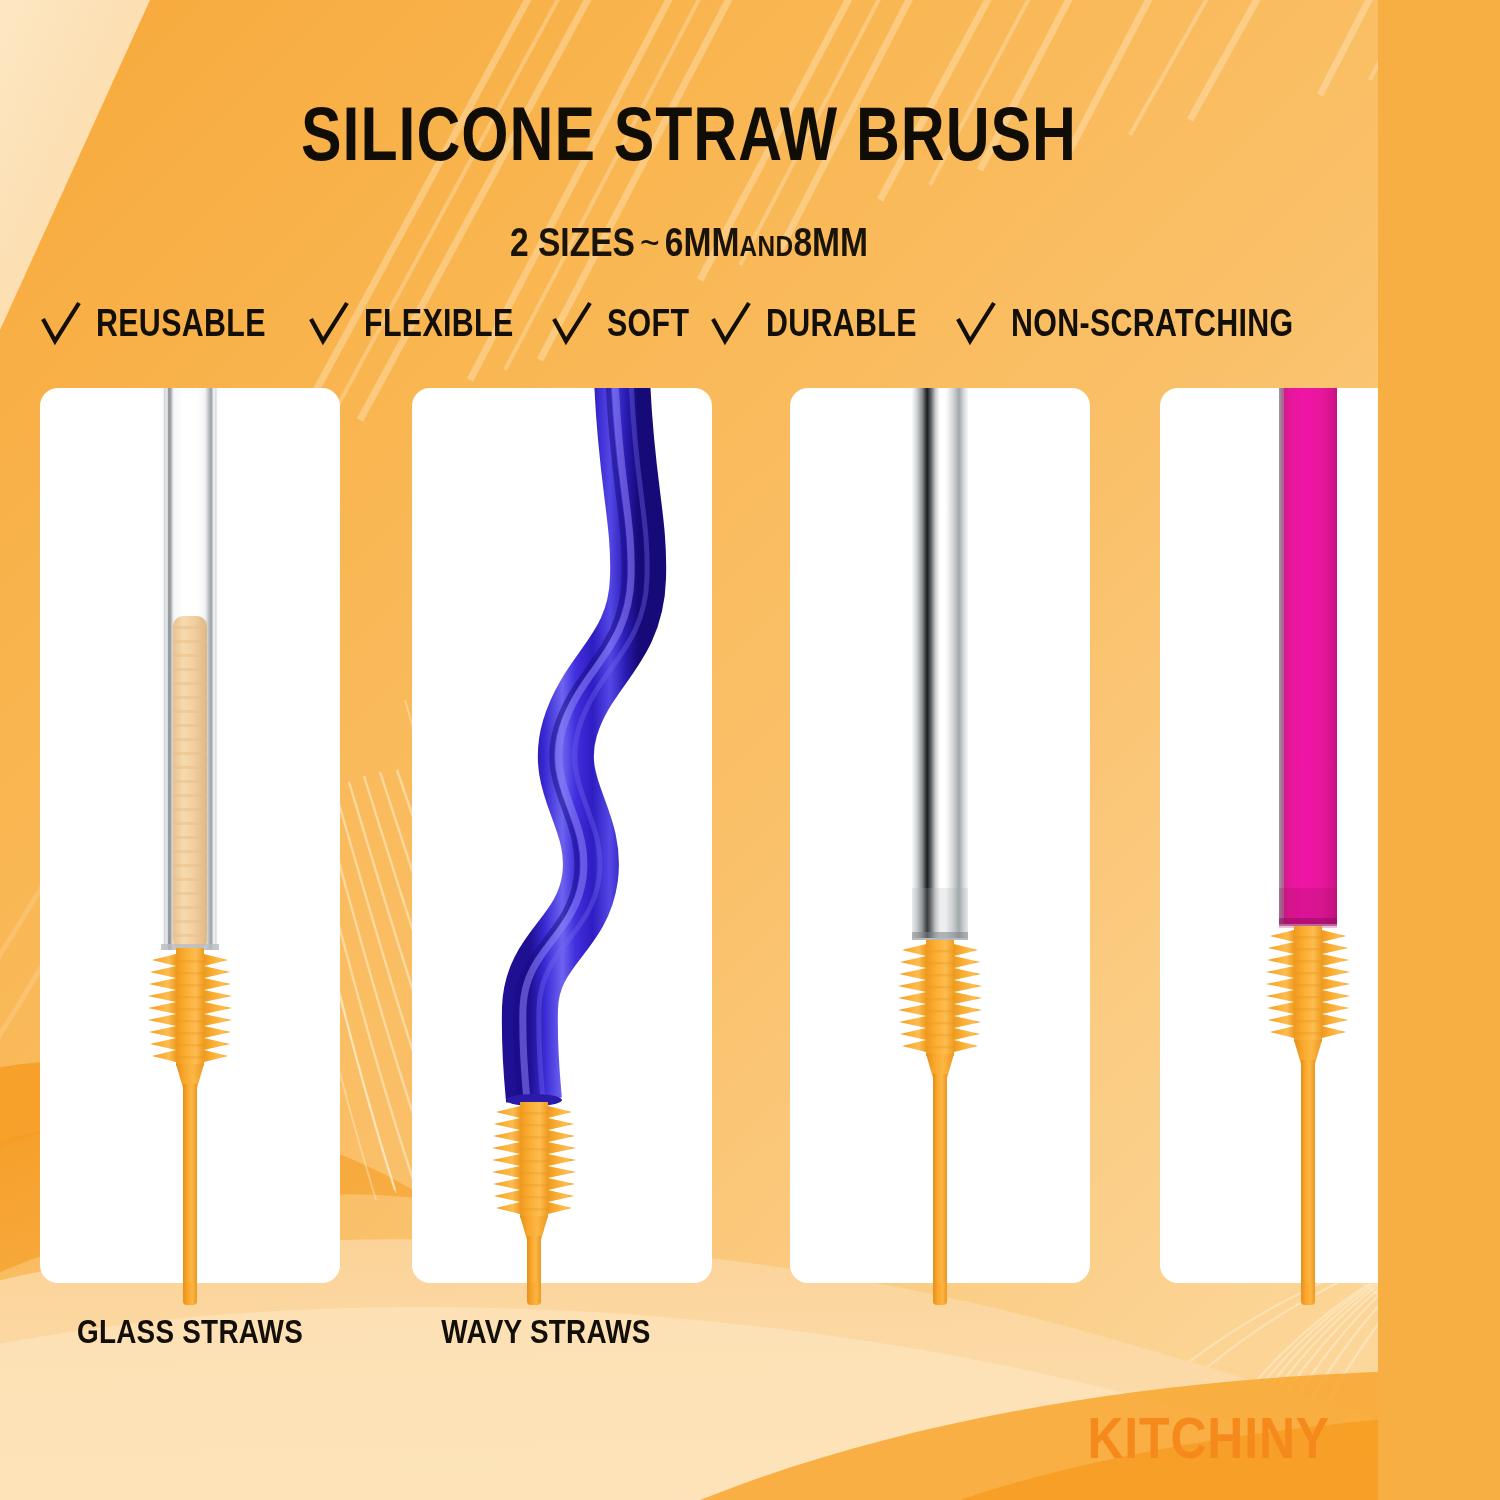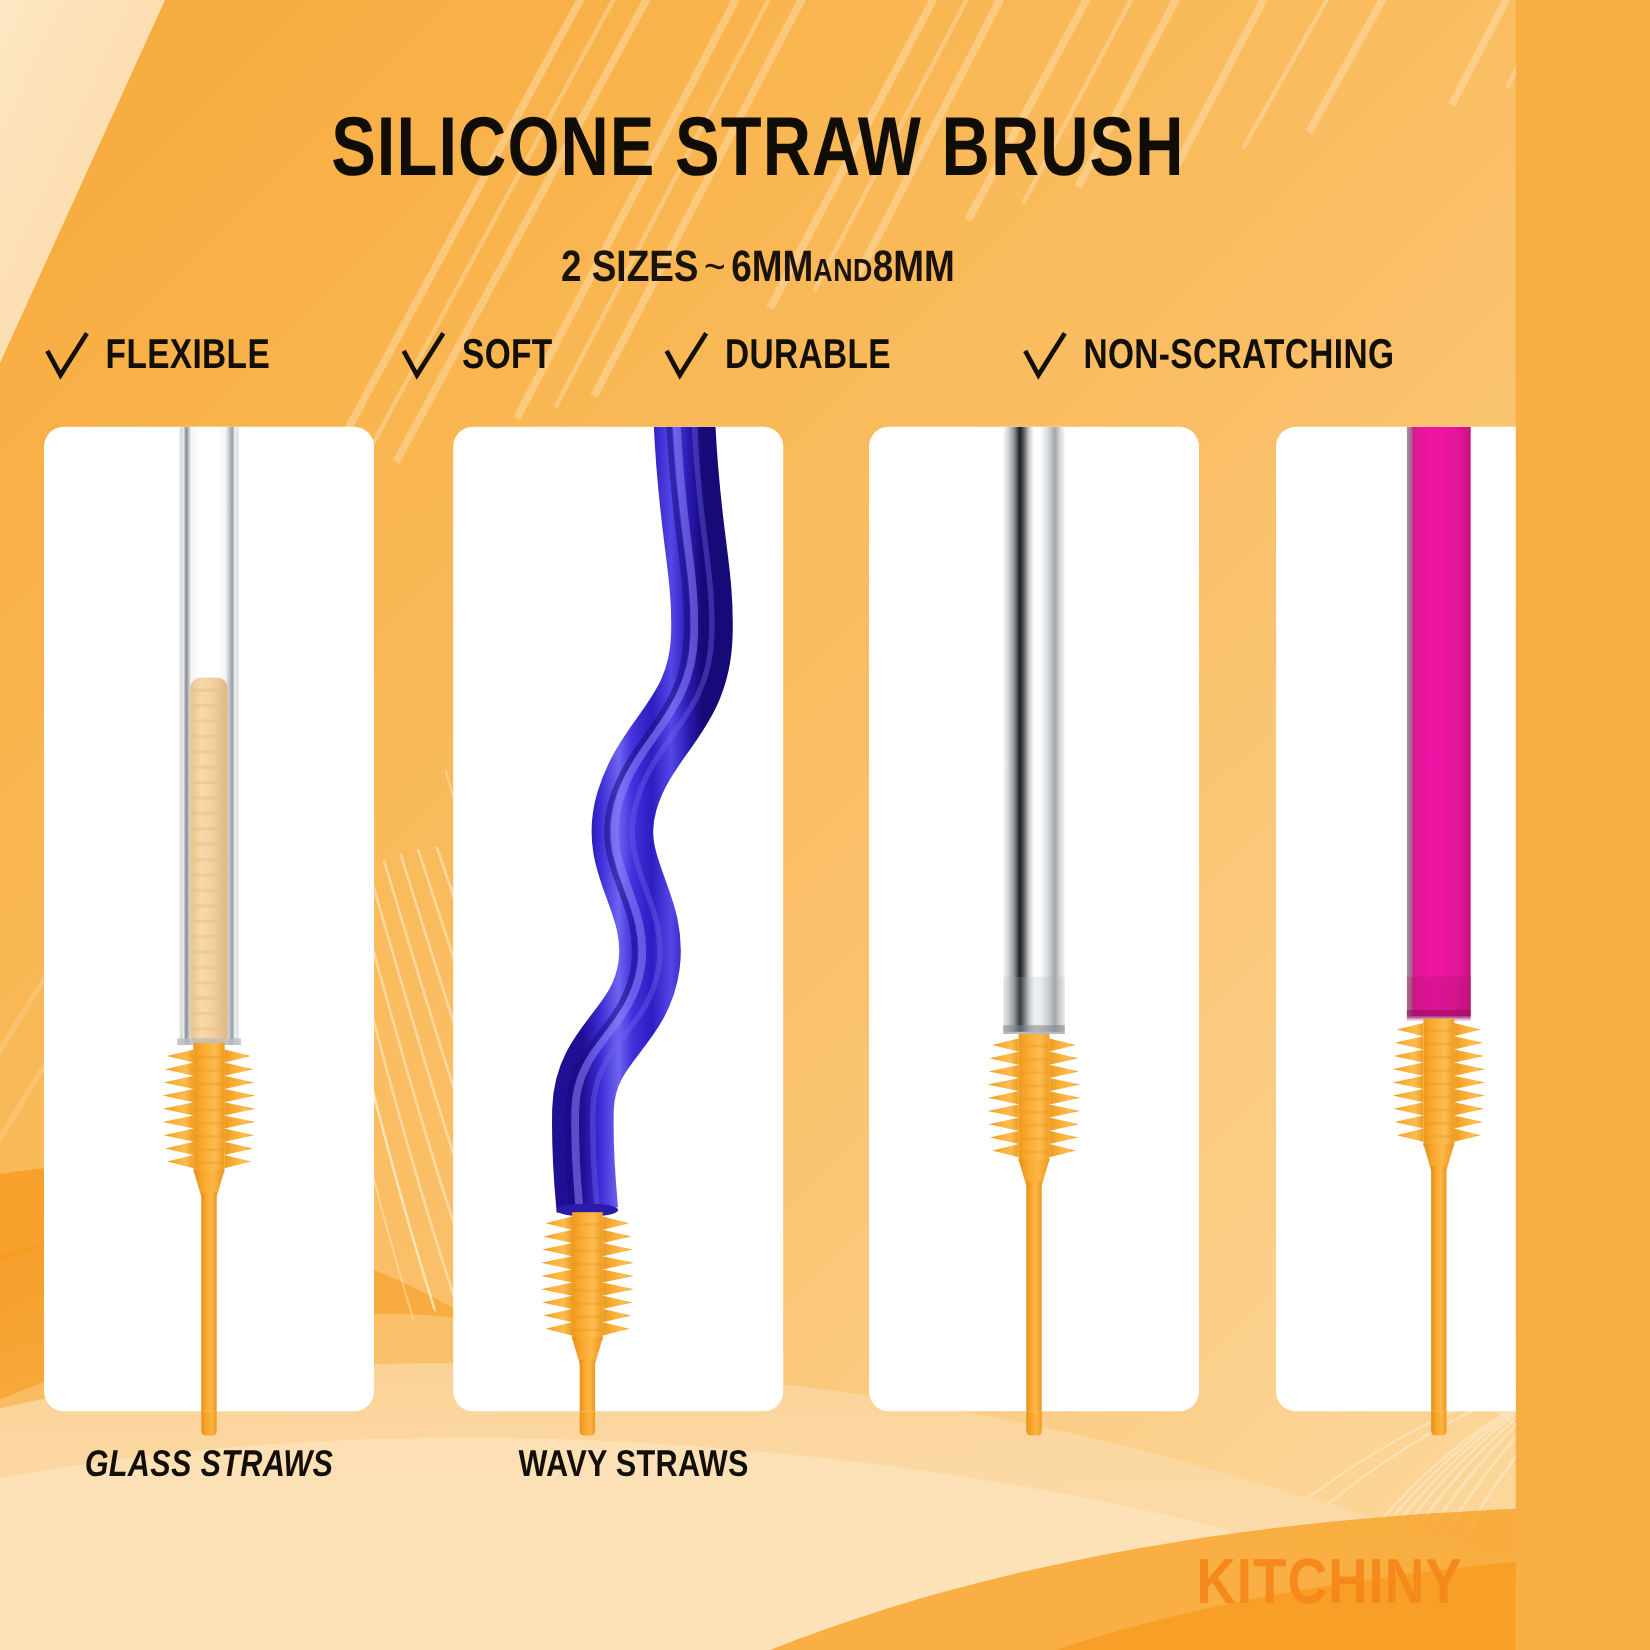--- a/index.html
+++ b/index.html
@@ -60,22 +60,22 @@
 
   .stemout{position:absolute;width:14px;border-radius:0 0 4px 4px;
     background:linear-gradient(90deg,#E8901D 0%,#F9A62B 35%,#FBB441 70%,#EE971F 100%);}
 
   
   .caption{
     position:absolute;text-align:center;font-weight:700;font-size:34px;
     color:#120E08;line-height:1.12;letter-spacing:.3px;
   }
   .caption span{display:block;transform:scaleX(0.82);transform-origin:50% 50%;white-space:nowrap;}
-  #c1{left:0px;top:1312px;width:380px;font-style:italic;}
-  #c2{left:406px;top:1312px;width:340px;}
+  #c1{left:0px;top:1312px;width:380px;}
+  #c2{left:376px;top:1312px;width:340px;}
   #c3{left:770px;top:1312px;width:340px;}
   #c4{left:1130px;top:1312px;width:360px;}
 
   
   .brand{
     position:absolute;right:48px;top:1404px;
     font-weight:700;font-size:58px;color:#F6891C;letter-spacing:1px;
     transform:scaleX(0.86);transform-origin:100% 50%;white-space:nowrap;
   }
 </style>
@@ -191,20 +191,28 @@
   </svg>
 
   <div class="title">SILICONE STRAW BRUSH</div>
 
   <div class="subtitle">
     <span>2 SIZES</span><span class="tilde">~</span><span>6MM</span><span class="sm">AND</span><span>8MM</span>
   </div>
 
   <div class="features">
 
+    <div class="feature">
+      <span class="check">
+        <svg width="42" height="46" viewBox="0 0 42 46">
+            <path d="M3 19 L15 41 L39 3" fill="none" stroke="#120E08" stroke-width="4.2" stroke-linecap="butt" stroke-linejoin="miter"></path>
+          </svg>
+      </span>
+      <span class="lbl">REUSABLE</span>
+    </div>
 
     <div class="feature">
       <span class="check">
         <svg width="42" height="46" viewBox="0 0 42 46">
             <path d="M3 19 L15 41 L39 3" fill="none" stroke="#120E08" stroke-width="4.2"></path>
           </svg>
       </span>
       <span class="lbl">FLEXIBLE</span>
     </div>
 

